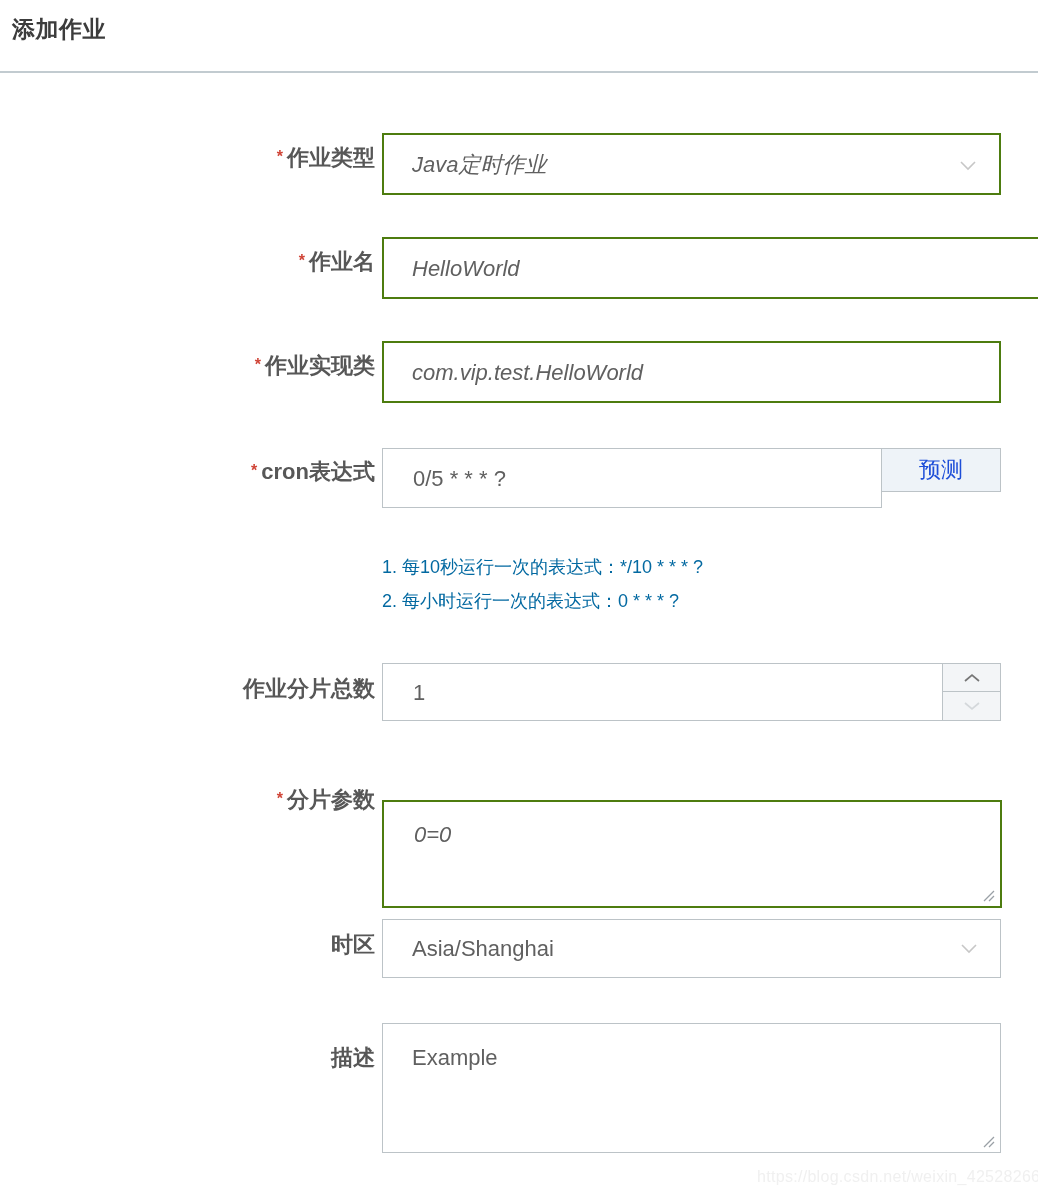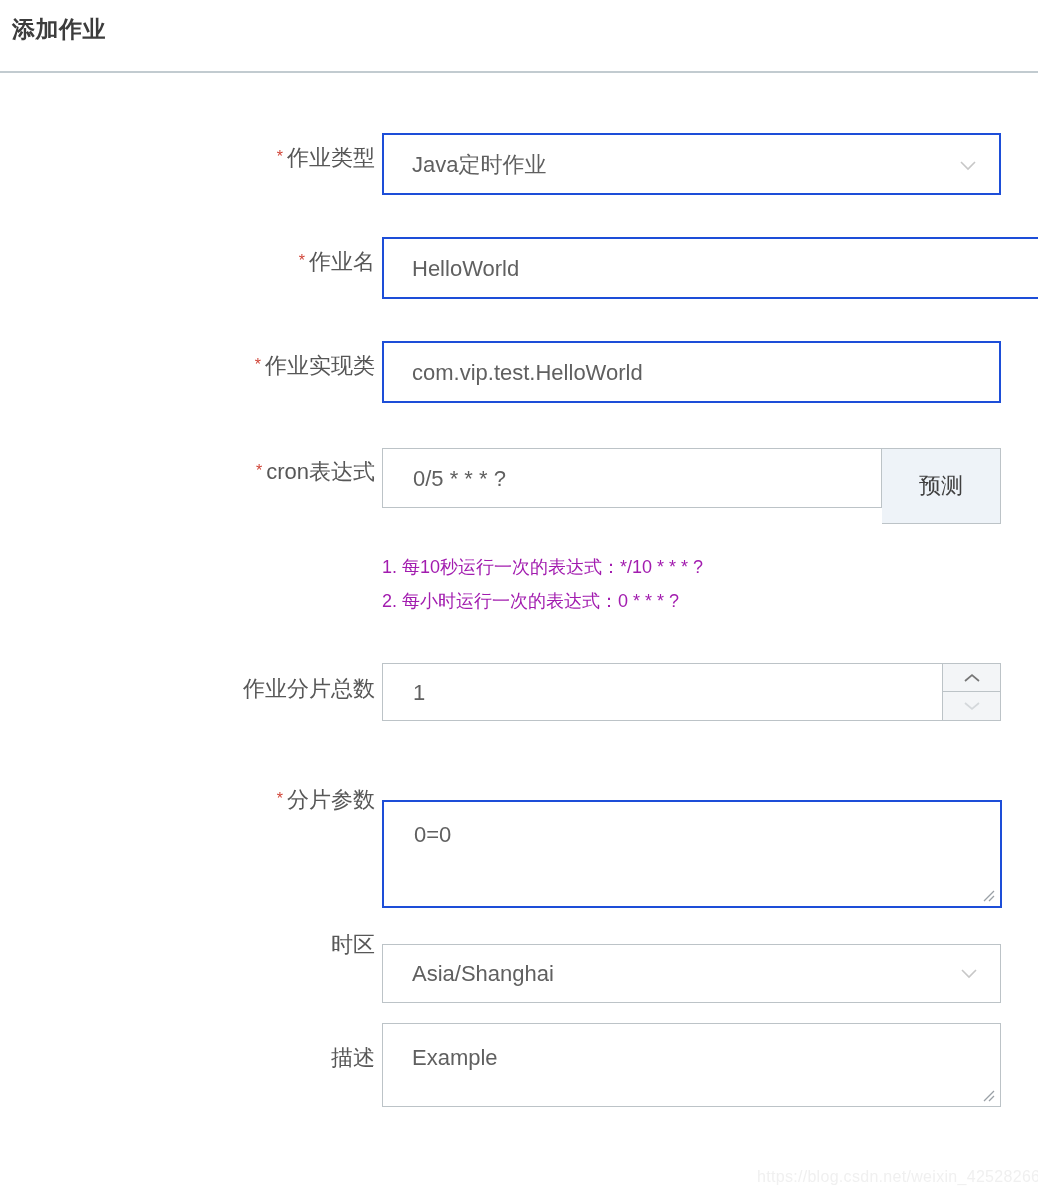--- a/index.html
+++ b/index.html
@@ -57,35 +57,36 @@
     width: 1038px;
   }
   .form-label {
     position: absolute;
     right: 663px;  
     white-space: nowrap;
     font-size: 22px;
     color: #575757;
     text-align: right;
     line-height: 1;
+    font-weight: bold;
   }
   .req-star {
     color: #d04437;
     font-size: 16px;
     vertical-align: 3px;
     margin-right: 4px;
   }
 
   .field {
     position: absolute;
     left: 382px;
     box-sizing: border-box;
     background: #ffffff;
   }
-  .bordered-green { border: 2px solid #1d4ed8; }
+  .bordered-green { border: 2px solid #4d7c0f; font-style: italic; }
   .bordered-gray  { border: 1px solid #bcc3c7; }
 
   .field-text {
     position: absolute;
     left: 30px;
     font-size: 22px;
     color: #606060;
     line-height: 1;
     white-space: nowrap;
   }
@@ -108,39 +109,39 @@
     height: 60px;
     box-sizing: border-box;
     border: 1px solid #bcc3c7;
     background: #ffffff;
   }
   .cron-addon {
     position: absolute;
     left: 882px;
     top: 0;
     width: 119px;
-    height: 76px;
+    height: 44px;
     box-sizing: border-box;
     border: 1px solid #bcc3c7;
     border-left: none;
     background: #eef3f8;
-    color: #404040;
+    color: #1d4ed8;
     font-size: 22px;
     display: flex;
     align-items: center;
     justify-content: center;
     cursor: pointer;
   }
 
   
   .hint-line {
     position: absolute;
     left: 382px;
     font-size: 18px;
-    color: #a21caf;
+    color: #0369a1;
     white-space: nowrap;
     line-height: 1;
   }
 
   
   .num-input {
     position: absolute;
     left: 382px;
     top: 0;
     width: 560px;
@@ -283,35 +284,35 @@
             <path d="M14 4 L4 14 M14 9 L9 14" fill="none" stroke="#9aa0a6" stroke-width="1.3"></path>
           </svg>
       </div>
     </div>
   </div>
 
   <div class="form-row" style="top:846px;">
     <div class="form-label" style="top:15px;">
       <span>时区</span>
     </div>
-    <div class="field bordered-gray" style="top:0;width:619px;height:59px;margin-top:25px;">
+    <div class="field bordered-gray" style="top:0;width:619px;height:59px;">
       <div class="field-text" style="top:18px;left:29px;">Asia/Shanghai</div>
       <div class="chevron" style="top:18px;">
         <svg width="22" height="22" viewBox="0 0 22 22">
             <path d="M4 7 L11 14 L18 7" fill="none" stroke="#c7c7c7" stroke-width="1.6"></path>
           </svg>
       </div>
     </div>
   </div>
 
   <div class="form-row" style="top:950px;">
     <div class="form-label" style="top:24px;">
       <span>描述</span>
     </div>
-    <div class="field bordered-gray" style="top:0;width:619px;height:84px;">
+    <div class="field bordered-gray" style="top:0;width:619px;height:130px;">
       <div class="field-text" style="top:23px;left:29px;">Example</div>
       <div class="resize-grip">
         <svg width="16" height="16" viewBox="0 0 16 16">
             <path d="M14 4 L4 14 M14 9 L9 14" fill="none" stroke="#9aa0a6" stroke-width="1.3"></path>
           </svg>
       </div>
     </div>
   </div>
 
 </div>

